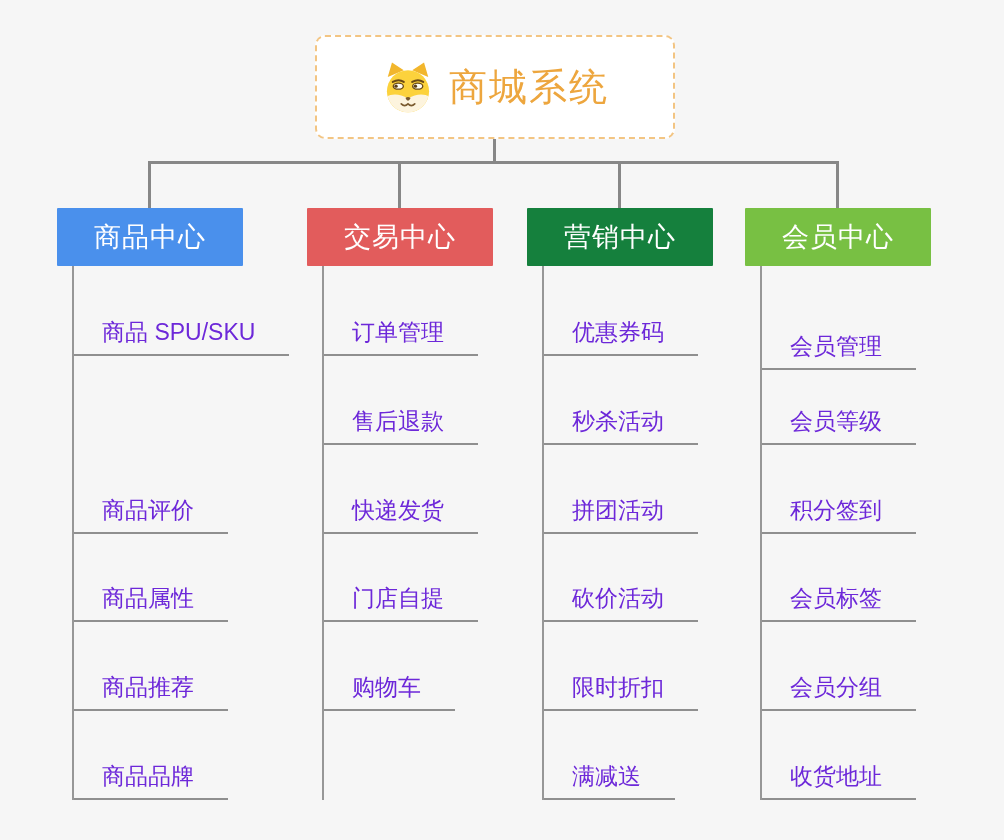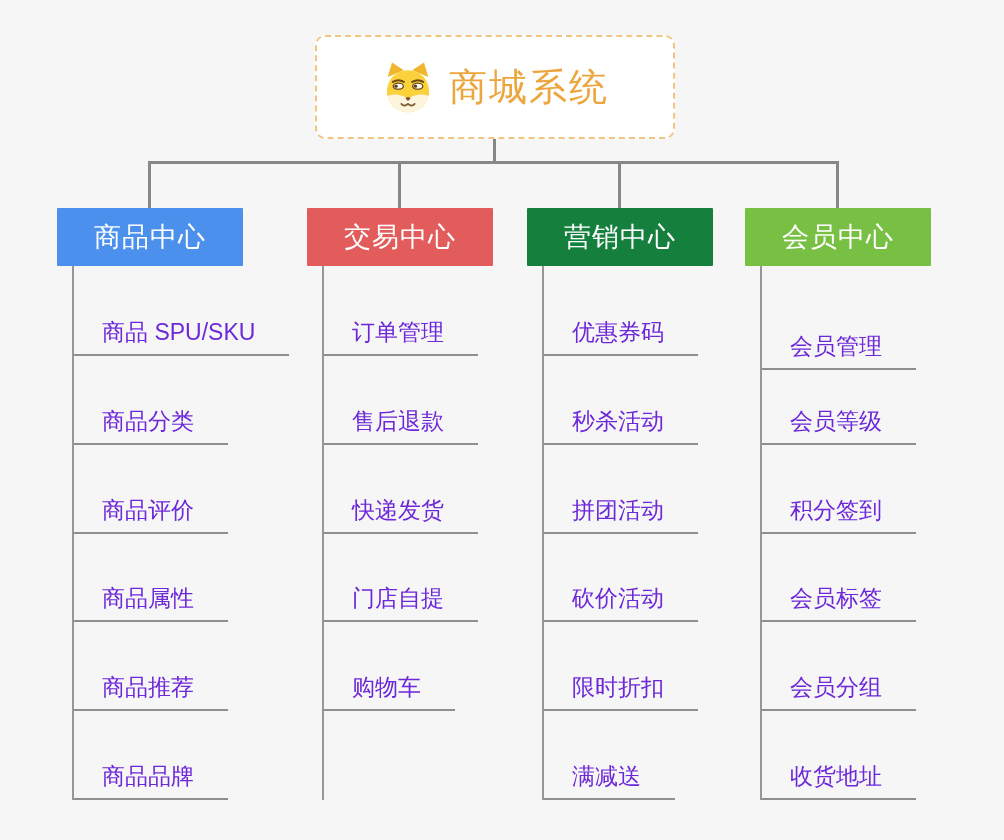--- a/index.html
+++ b/index.html
@@ -95,21 +95,20 @@
   <div class="conn" style="left:398px;top:161px;width:3px;height:47px;"></div>
   <div class="conn" style="left:618px;top:161px;width:3px;height:47px;"></div>
   <div class="conn" style="left:836px;top:161px;width:3px;height:47px;"></div>
 
   <div id="branches-mount">
       <div class="branch-node" style="left: 57px; background: rgb(74, 144, 236);">
         <span>商品中心</span>
       </div>
       <div class="branch-column" style="left: 72px;">
         <div class="leaf-node" style="top: 50px;">商品 SPU/SKU</div>
-        <div class="leaf-node" style="top: 139px;">商品分类</div>
         <div class="leaf-node" style="top: 228px;">商品评价</div>
         <div class="leaf-node" style="top: 316px;">商品属性</div>
         <div class="leaf-node" style="top: 405px;">商品推荐</div>
         <div class="leaf-node" style="top: 494px;">商品品牌</div>
       </div>
       <div class="branch-node" style="left: 307px; background: rgb(226, 92, 92);">
         <span>交易中心</span>
       </div>
       <div class="branch-column" style="left: 322px;">
         <div class="leaf-node" style="top: 50px;">订单管理</div>

